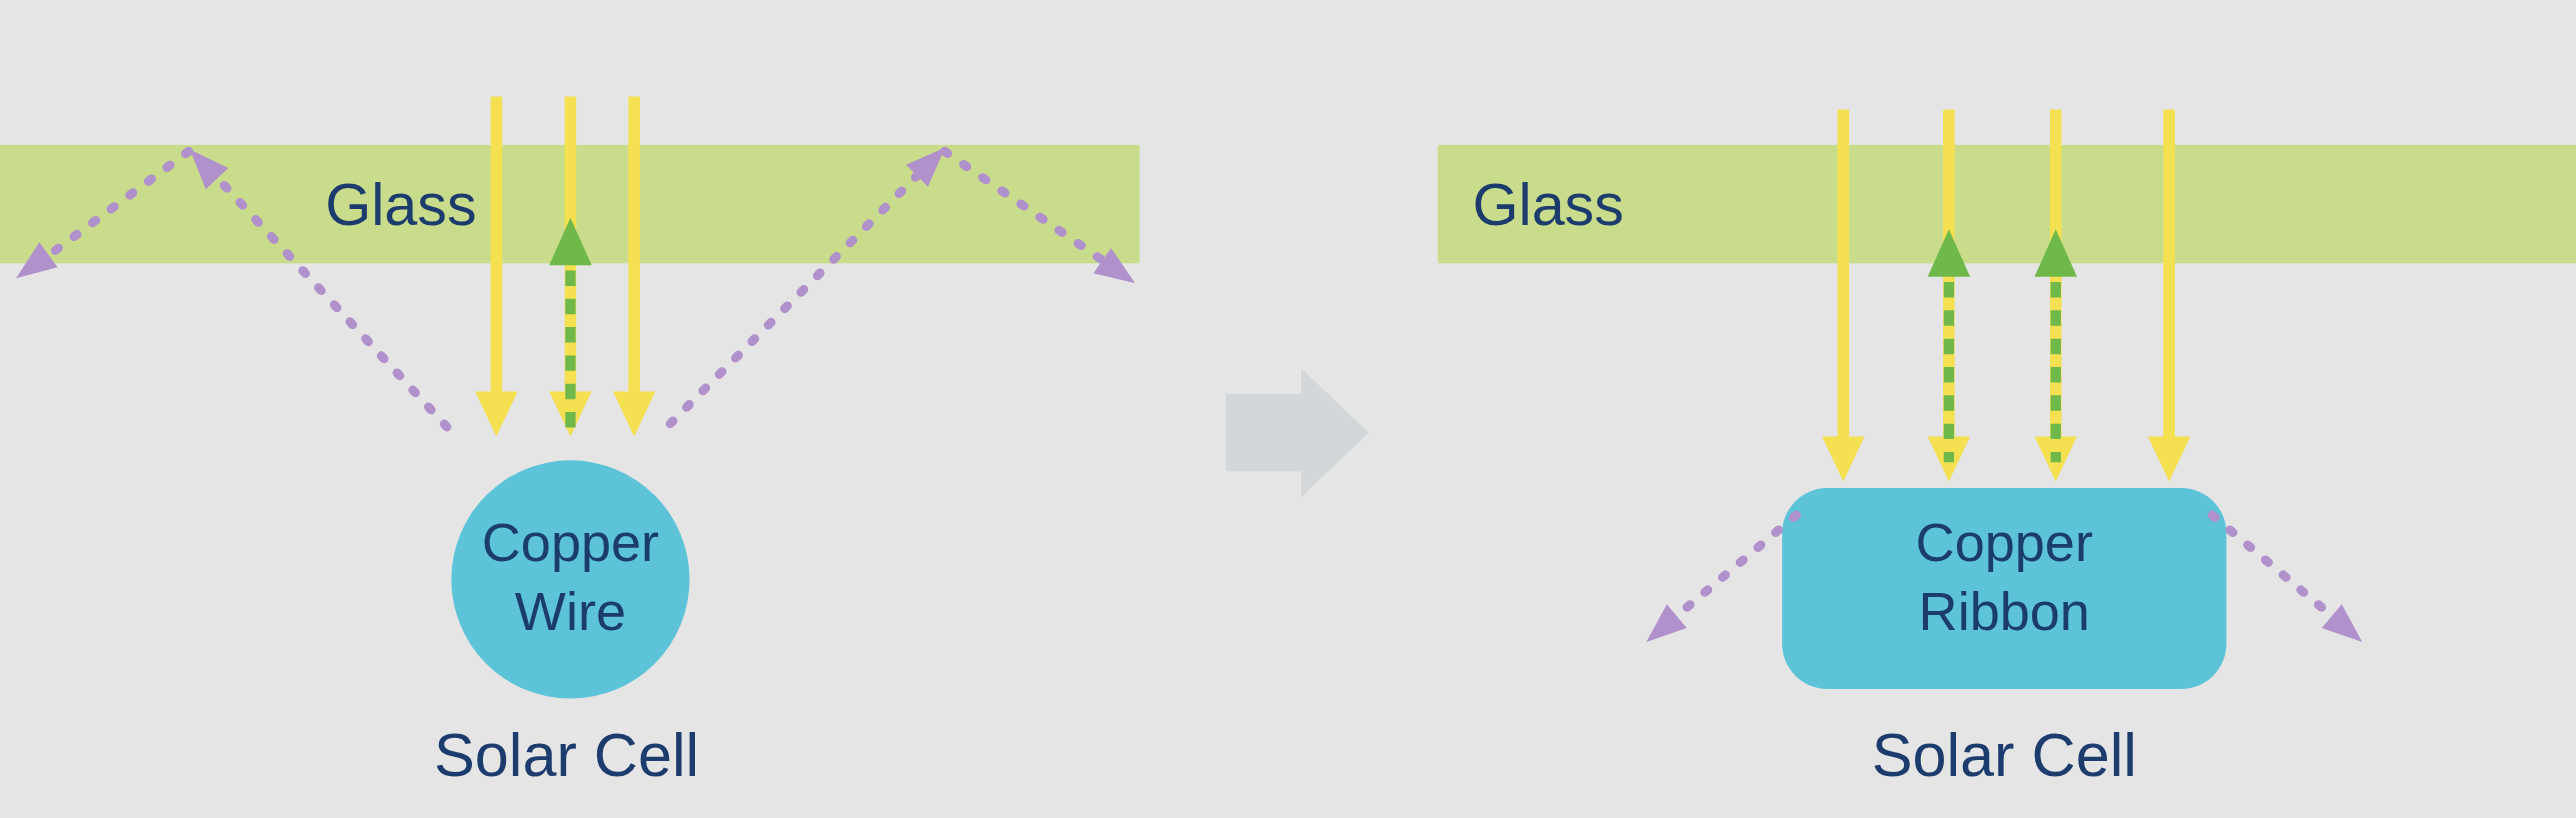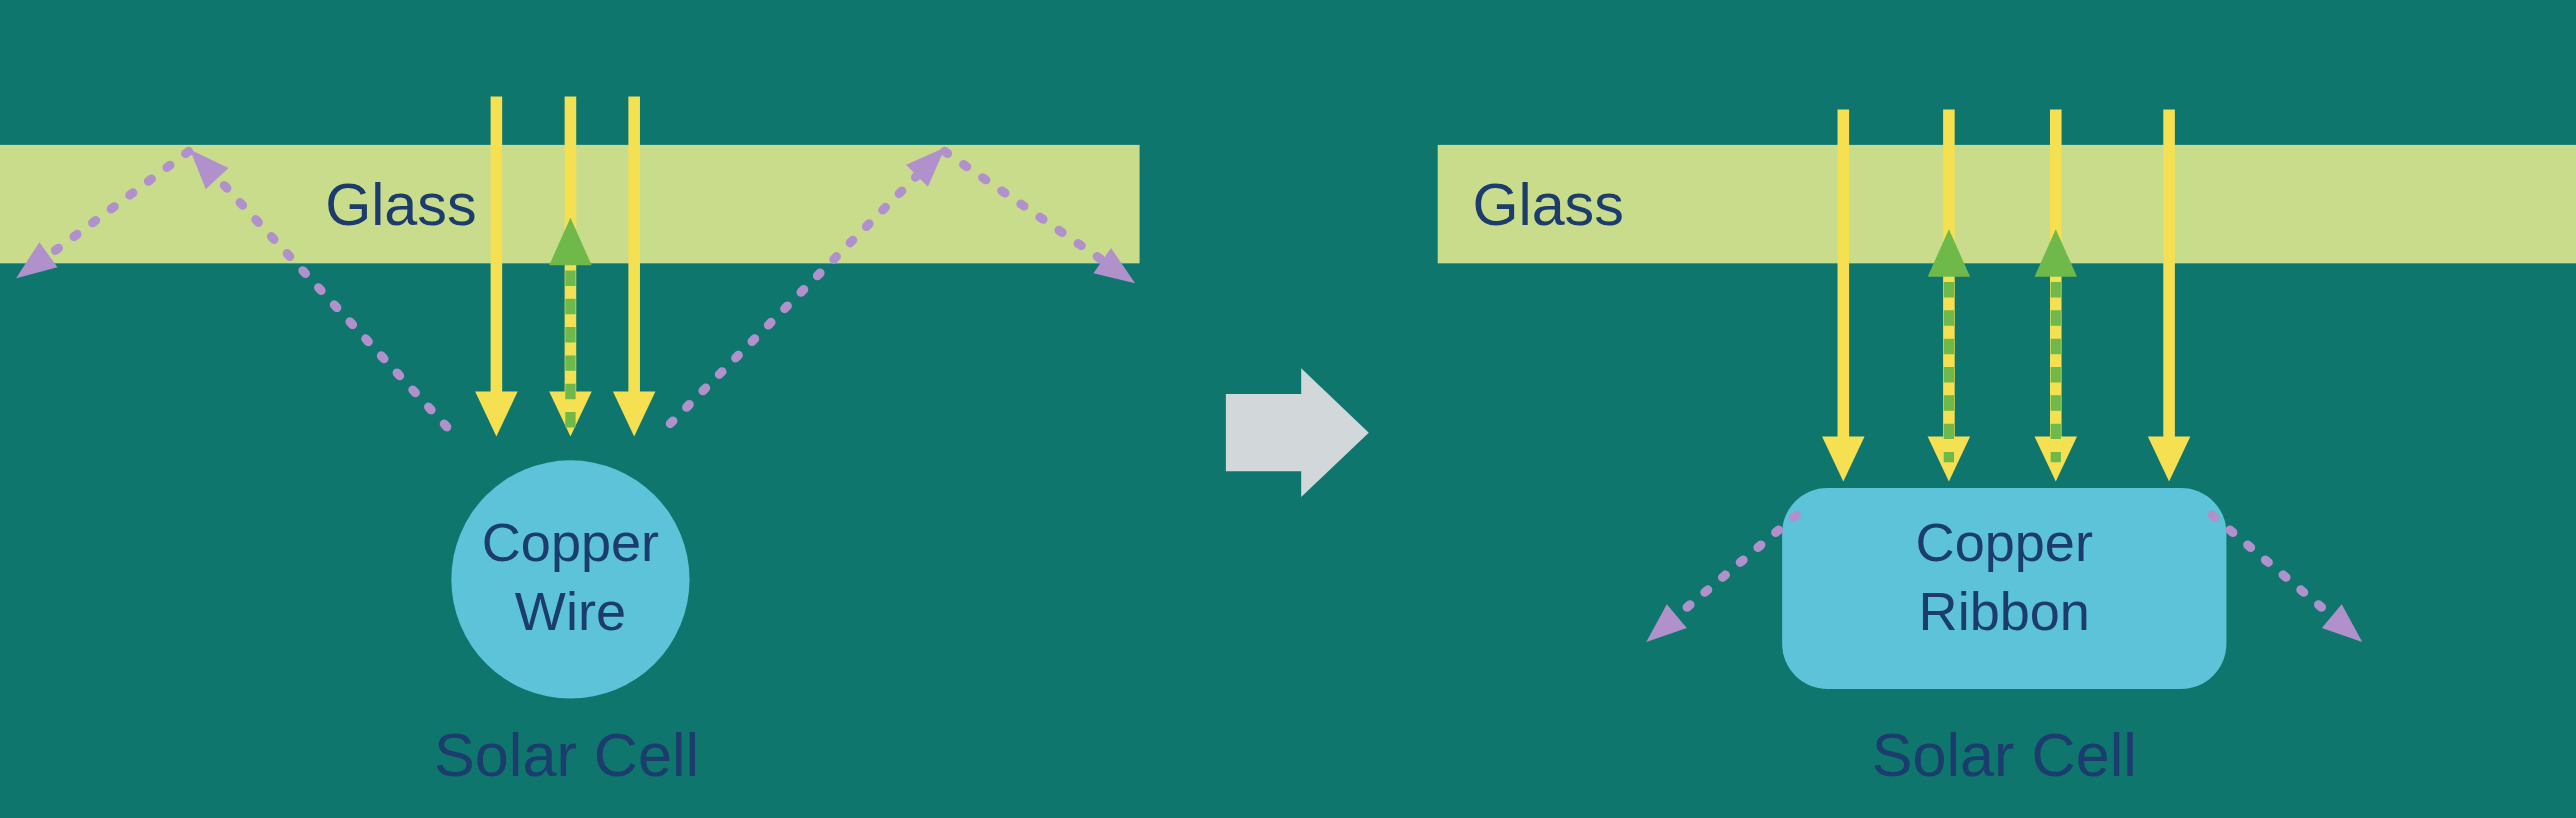--- a/index.html
+++ b/index.html
@@ -3,21 +3,21 @@
 <meta charset="utf-8">
 <style>
   html, body {
     margin: 0;
     padding: 0;
     background: #ffffff;
   }
   .canvas {
     width: 2576px;
     height: 819px;
-    background: #0f766e;
+    background: #e5e5e5;
     position: relative;
     overflow: hidden;
   }
   svg { display: block; }
   .label {
     font-family: "Liberation Sans", sans-serif;
     font-weight: normal;
   }
 </style>
 </head>

